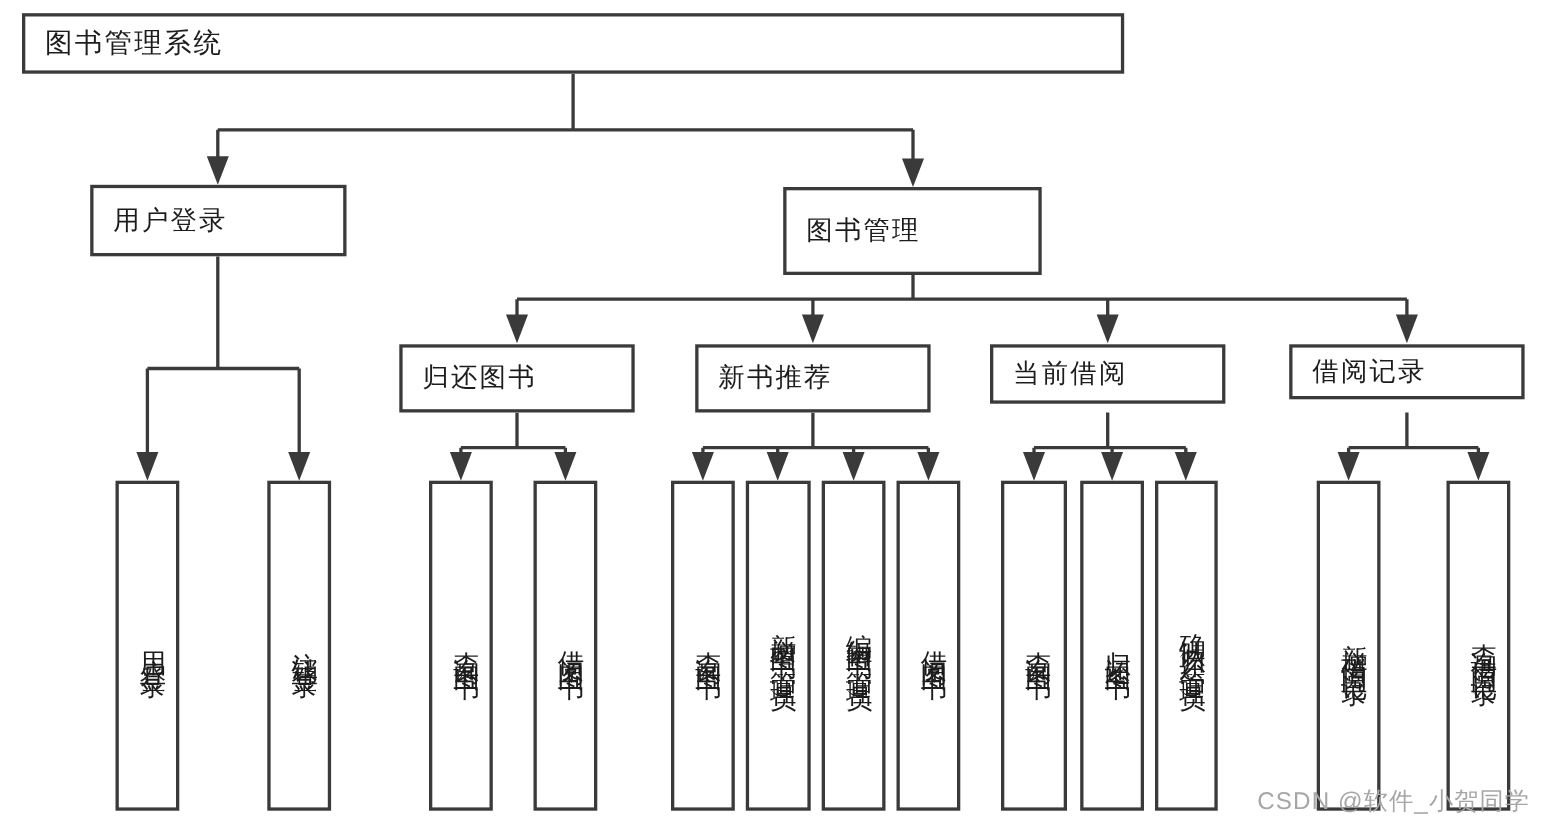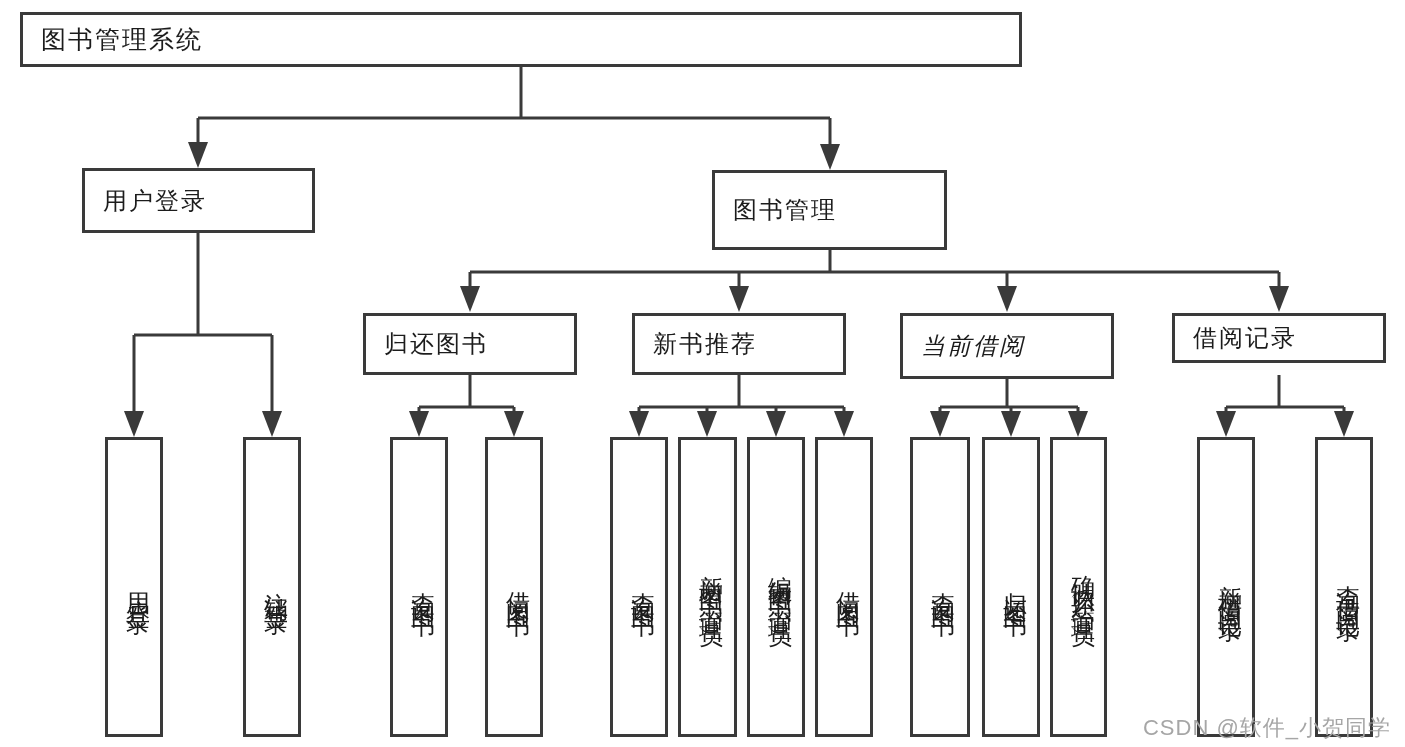--- a/index.html
+++ b/index.html
@@ -139,21 +139,21 @@
   <div class="box hbox" style="left:712px; top:170px; width:235px; height:80px;">
     <span>图书管理</span>
   </div>
 
   <div class="box hbox" style="left:363px; top:313px; width:214px; height:62px;">
     <span>归还图书</span>
   </div>
   <div class="box hbox" style="left:632px; top:313px; width:214px; height:62px;">
     <span>新书推荐</span>
   </div>
-  <div class="box hbox" style="left:900px; top:313px; width:214px; height:66px;font-style:italic;">
+  <div class="box hbox" style="left:900px; top:313px; width:214px; height:54px;">
     <span>当前借阅</span>
   </div>
   <div class="box hbox" style="left:1172px; top:313px; width:214px; height:50px;">
     <span>借阅记录</span>
   </div>
 
   <div class="box vbox" style="left:105px; top:437px; width:58px; height:300px;">
     <span>用户登录</span>
   </div>
   <div class="box vbox" style="left:243px; top:437px; width:58px; height:300px;">

